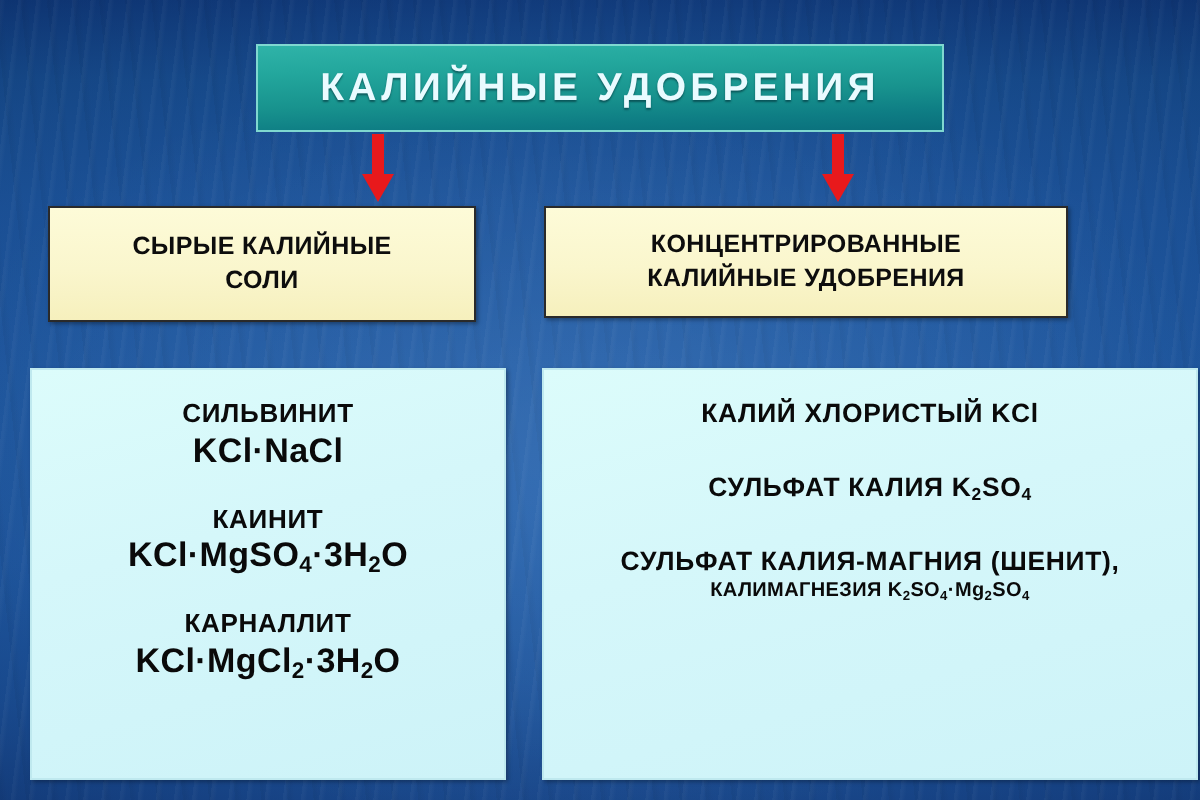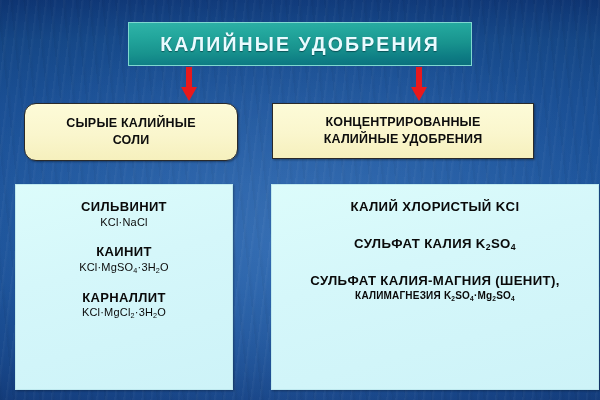--- a/index.html
+++ b/index.html
@@ -109,48 +109,48 @@
     text-align: center;
     box-shadow: 1px 1px 2px rgba(0,0,0,0.35);
   }
   .cat-box .cat-text {
     color: #0d0d0d;
     font-size: 12.5px;
     font-weight: bold;
     line-height: 1.33;
     letter-spacing: 0.2px;
   }
-  #cat-box-raw   { left: 24px;  top: 103px; width: 214px; height: 58px; border-radius: 12px; }
+  #cat-box-raw   { left: 24px;  top: 103px; width: 214px; height: 58px; }
   #cat-box-conc  { left: 272px; top: 103px; width: 262px; height: 56px; }
 
   
   .content-panel {
     box-sizing: border-box;
     border: 1.5px solid #bfe9ef;
     background: linear-gradient(165deg, #dcfcfb 0%, #d5f7fa 40%, #cdf3f8 100%);
     box-shadow: 1px 1px 2px rgba(0,0,0,0.30);
     padding: 14px 6px 10px 6px;
     display: flex;
     flex-direction: column;
     align-items: center;
   }
-  #panel-raw  { left: 15px;  top: 184px; width: 218px; height: 206px; }
+  #panel-raw  { left: 15px;  top: 184px; width: 238px; height: 206px; }
   #panel-conc { left: 271px; top: 184px; width: 328px; height: 206px; }
 
   .entry { text-align: center; color: #0a0a0a; width: 100%; }
   .entry .entry-name {
     font-size: 13px;
     font-weight: bold;
     letter-spacing: 0.35px;
     line-height: 1.22;
     white-space: nowrap;
   }
   .entry .entry-formula {
-    font-size: 11px;
-    font-weight: normal;
+    font-size: 17px;
+    font-weight: bold;
     letter-spacing: 0.2px;
     line-height: 1.22;
     margin-top: 1px;
     white-space: nowrap;
   }
   .entry .entry-name2 {
     font-size: 10px;
     font-weight: bold;
     letter-spacing: 0.2px;
     line-height: 1.22;

